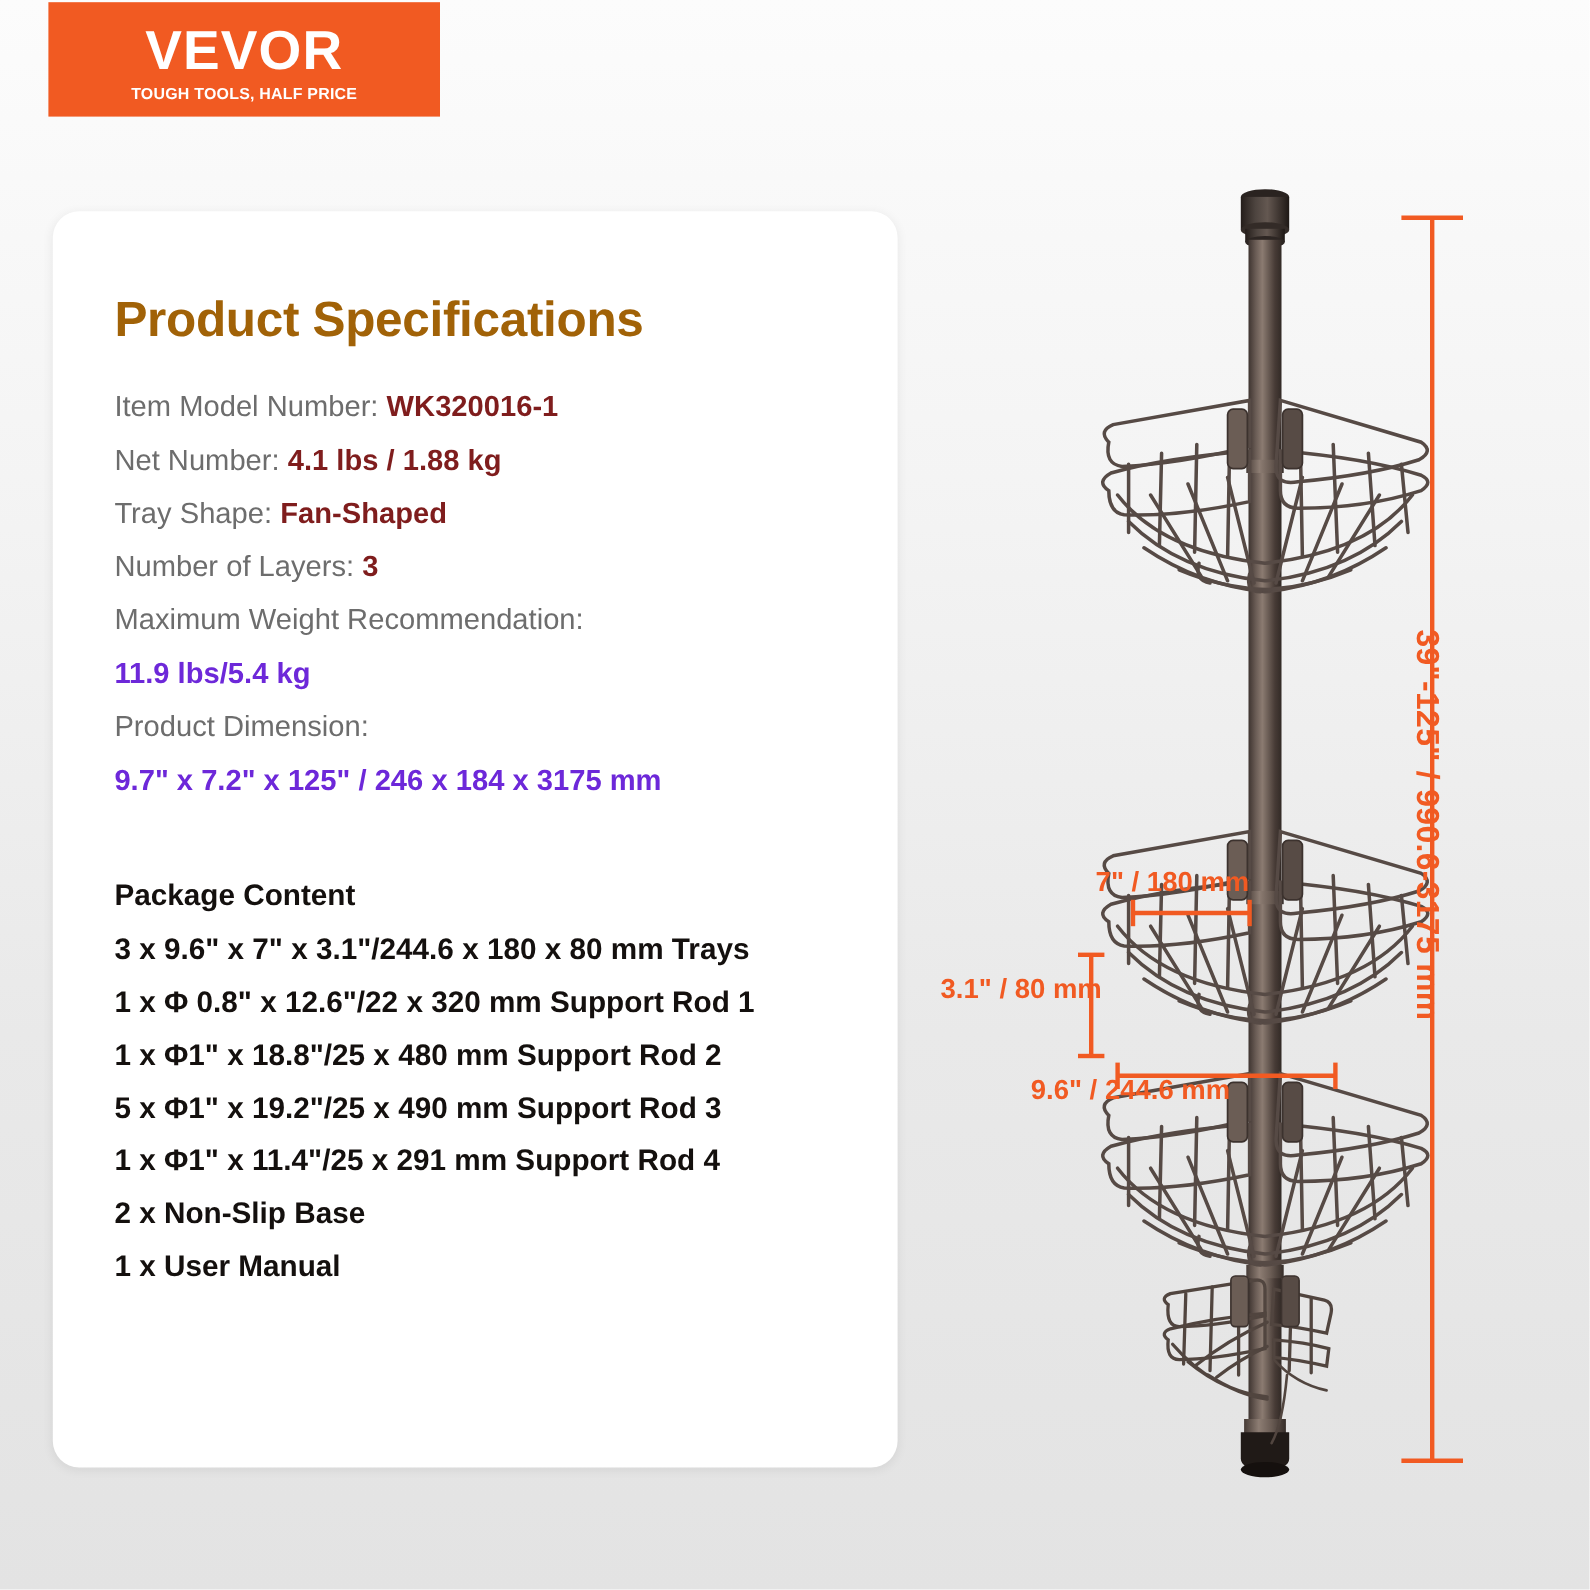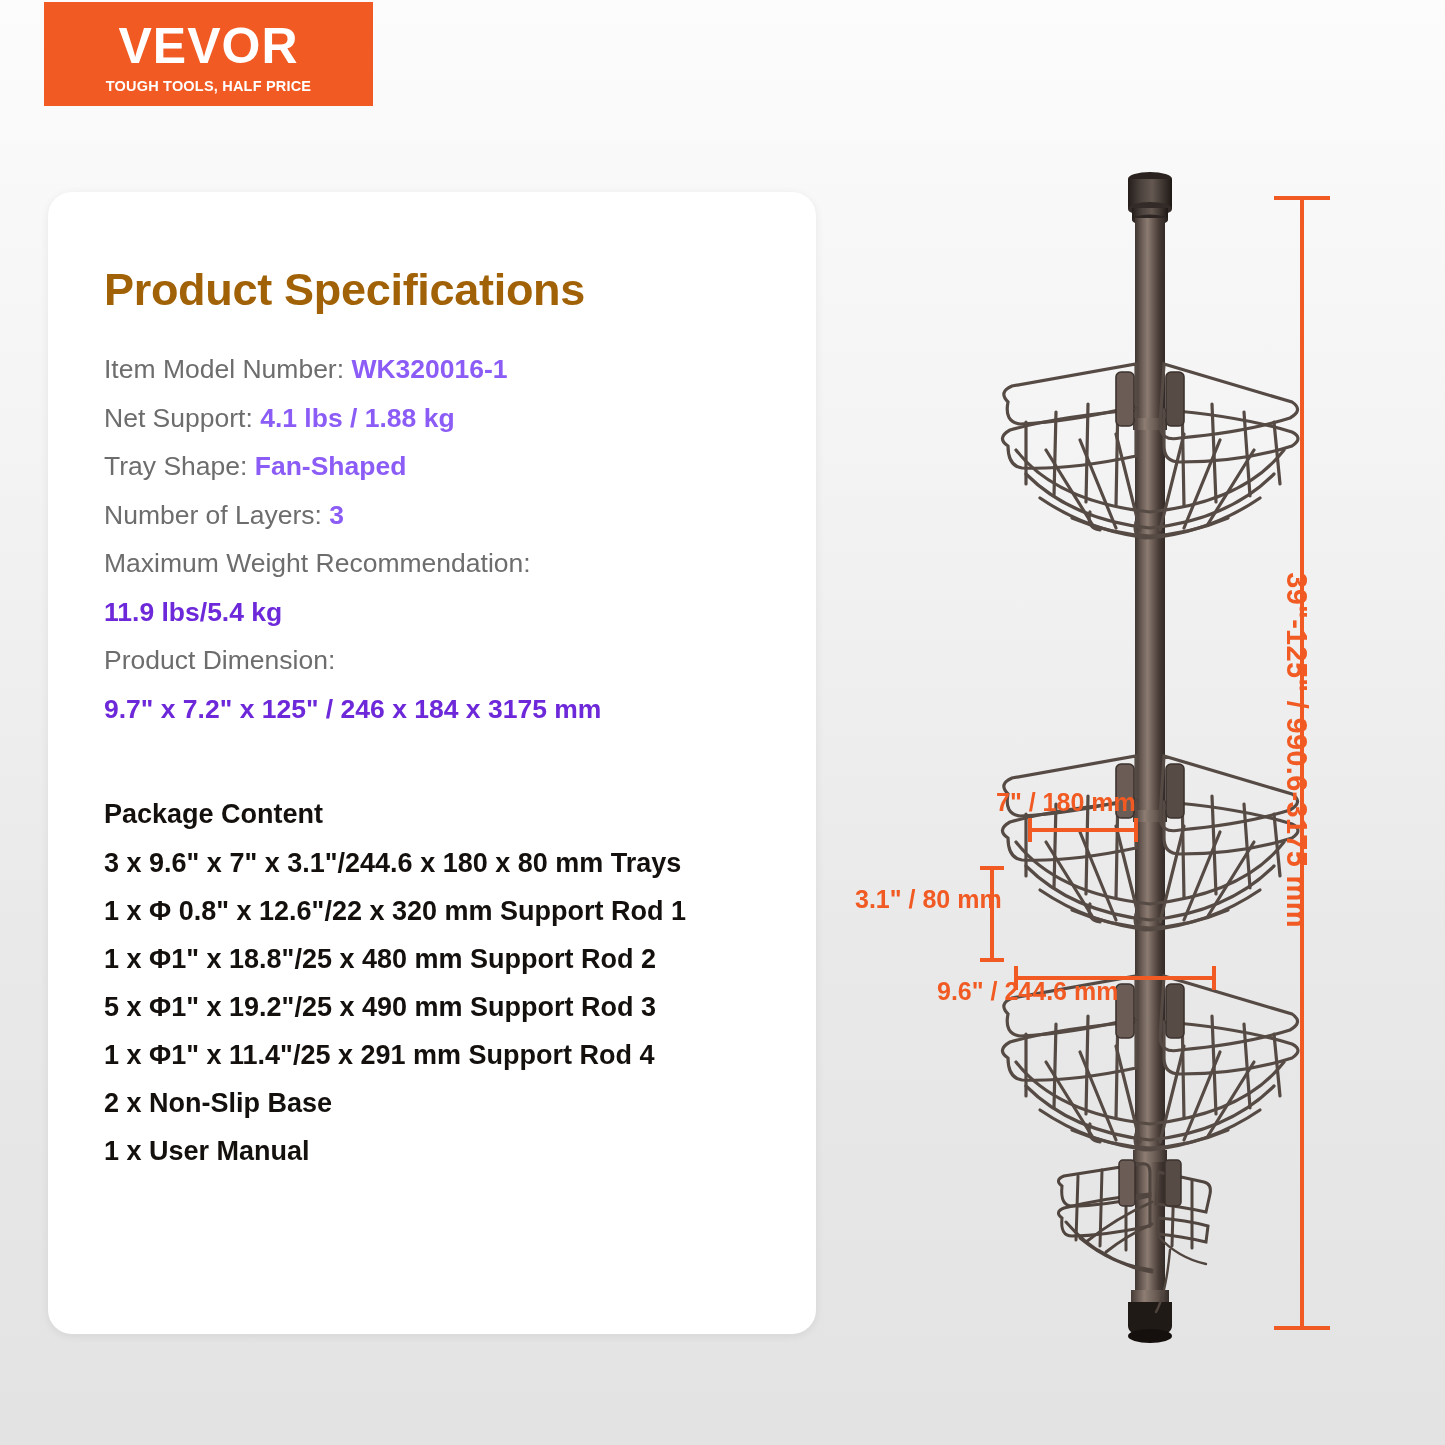--- a/index.html
+++ b/index.html
@@ -14,21 +14,21 @@
     font-family: "Liberation Sans", sans-serif;
     background: linear-gradient(180deg, #fcfcfc 0%, #f4f4f4 30%, #e9e9e9 65%, #e3e3e3 100%);
     position: relative;
   }
 
   
   #brand-logo {
     position: absolute;
     left: 44px;
     top: 2px;
-    width: 329px;
+    width: 356px;
     height: 104px;
     background: #f15a22;
     display: flex;
     flex-direction: column;
     align-items: center;
     justify-content: center;
     padding-top: 6px;
   }
   #brand-wordmark {
     color: #ffffff;
@@ -76,21 +76,21 @@
     top: 153px;
     width: 690px;
   }
   .spec-row {
     font-size: 26.5px;
     line-height: 48.5px;
     white-space: nowrap;
     color: #6d6d6d;
   }
   .spec-label { color: #6d6d6d; font-weight: normal; }
-  .spec-value { color: #8b5cf6; font-weight: bold; }
+  .spec-value { color: #7f1d1d; font-weight: bold; }
   .spec-row.value-only { color: #6d28d9; font-weight: bold; }
 
   
   #package-block {
     position: absolute;
     left: 56px;
     top: 598px;
     width: 700px;
   }
   #package-heading {
@@ -155,21 +155,21 @@
 
 <div id="spec-card">
 
   <div id="spec-title">Product Specifications</div>
 
   <div id="spec-list">
     <div class="spec-row">
       <span class="spec-label">Item Model Number: </span><span class="spec-value">WK320016-1</span>
     </div>
     <div class="spec-row">
-      <span class="spec-label">Net Support: </span><span class="spec-value">4.1 lbs / 1.88 kg</span>
+      <span class="spec-label">Net Number: </span><span class="spec-value">4.1 lbs / 1.88 kg</span>
     </div>
     <div class="spec-row">
       <span class="spec-label">Tray Shape: </span><span class="spec-value">Fan-Shaped</span>
     </div>
     <div class="spec-row">
       <span class="spec-label">Number of Layers: </span><span class="spec-value">3</span>
     </div>
     <div class="spec-row">
       <span class="spec-label">Maximum Weight Recommendation:</span>
     </div>

